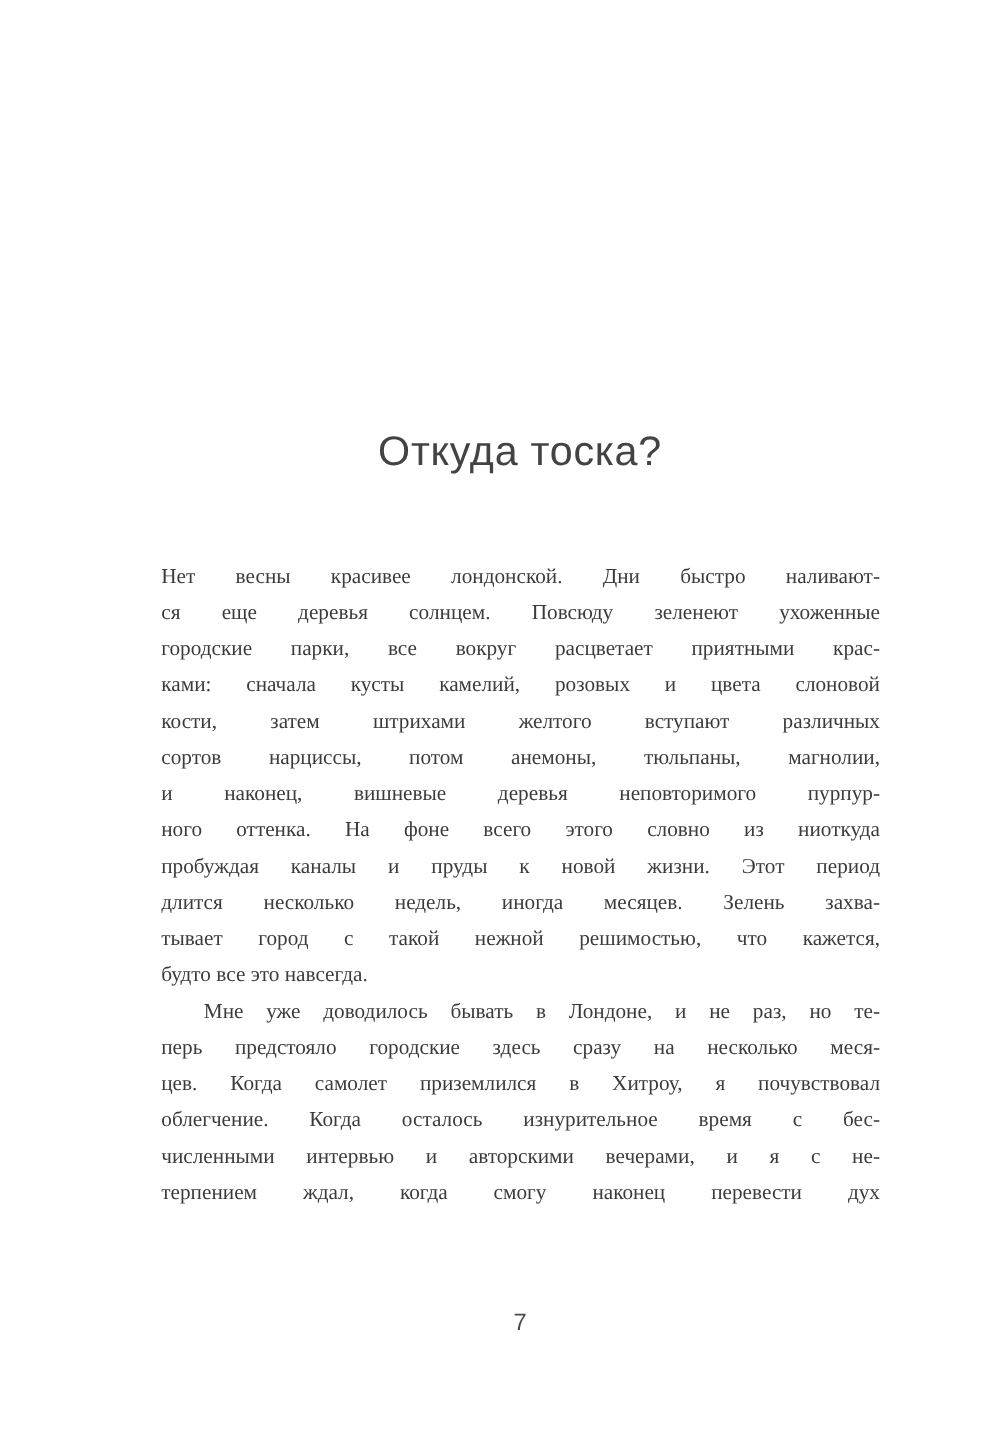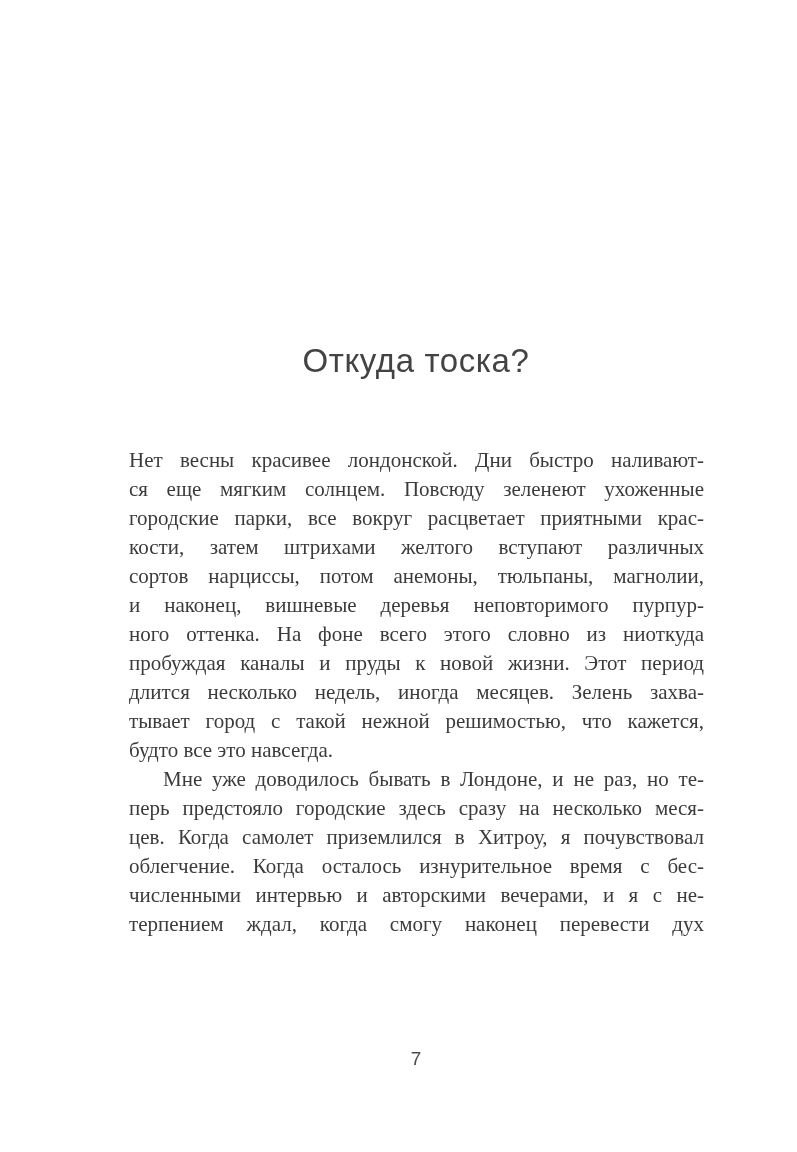--- a/index.html
+++ b/index.html
@@ -26,21 +26,21 @@
     font-size: 33px;
     line-height: 1.1;
     letter-spacing: 0.6px;
     color: #434343;
   }
   .page-body {
     position: absolute;
     left: 129px;
     top: 446px;
     width: 575px;
-    font-size: 21px;
+    font-size: 17px;
     line-height: 29px;
     color: #3b3b3b;
   }
   .line {
     height: 29px;
     text-align: justify;
     text-align-last: justify;
     overflow: hidden;
   }
   .line.flush-left {
@@ -63,22 +63,23 @@
   }
 </style>
 </head>
 <body>
 
 <div class="sheet">
   <h1 class="chapter-title">Откуда тоска?</h1>
 
   <div class="page-body" id="page-body">
       <div class="line">Нет весны красивее лондонской. Дни быстро наливают-</div>
-      <div class="line">ся еще мягким солнцем. Повсюду зеленеют ухоженные</div>
+      <div class="line">ся еще деревья солнцем. Повсюду зеленеют ухоженные</div>
       <div class="line">городские парки, все вокруг расцветает приятными крас-</div>
+      <div class="line">ками: сначала кусты камелий, розовых и цвета слоновой</div>
       <div class="line">кости, затем штрихами желтого вступают различных</div>
       <div class="line">сортов нарциссы, потом анемоны, тюльпаны, магнолии,</div>
       <div class="line">и наконец, вишневые деревья неповторимого пурпур-</div>
       <div class="line">ного оттенка. На фоне всего этого словно из ниоткуда</div>
       <div class="line">пробуждая каналы и пруды к новой жизни. Этот период</div>
       <div class="line">длится несколько недель, иногда месяцев. Зелень захва-</div>
       <div class="line">тывает город с такой нежной решимостью, что кажется,</div>
       <div class="line flush-left">будто все это навсегда.</div>
       <div class="line indent">Мне уже доводилось бывать в Лондоне, и не раз, но те-</div>
       <div class="line">перь предстояло городские здесь сразу на несколько меся-</div>

